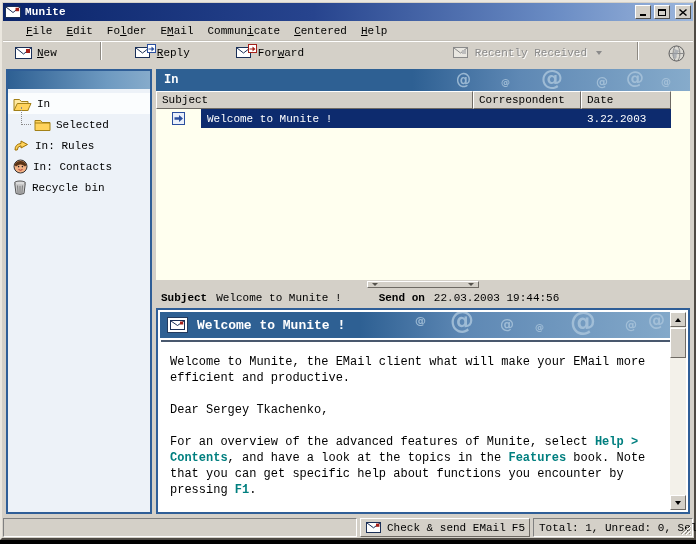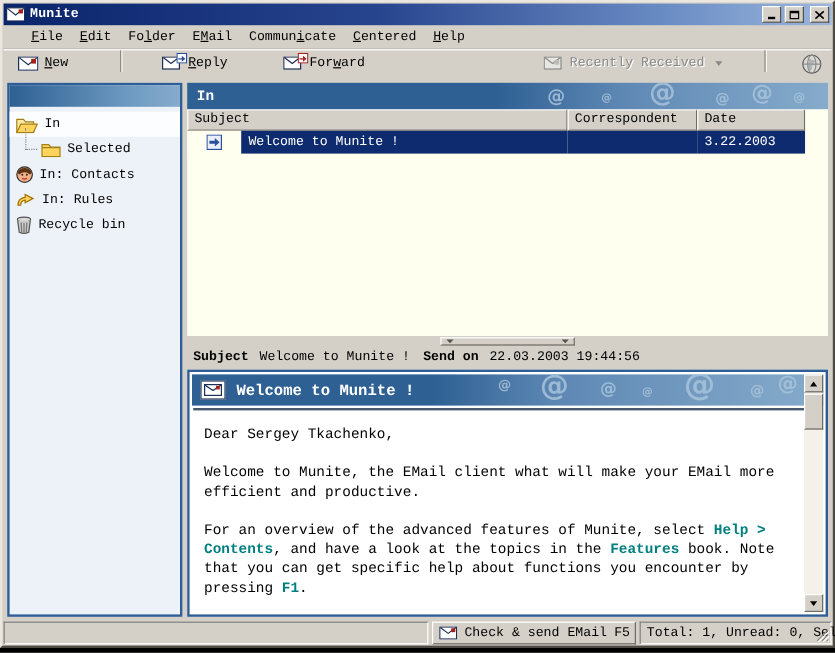--- a/index.html
+++ b/index.html
@@ -81,21 +81,21 @@
   .splitter{height:8px;flex:0 0 8px;display:flex;justify-content:center;align-items:center}
   .grip{width:112px;height:7px;background:#D4D0C8;border:1px solid;border-color:#FFF #6E6A64 #6E6A64 #FFF;
         box-sizing:border-box;position:relative}
   .grip::before,.grip::after{content:"";position:absolute;top:1px;width:0;height:0;
         border-left:3px solid transparent;border-right:3px solid transparent;border-top:3px solid #55524C}
   .grip::before{left:4px}.grip::after{right:4px}
 
   .preview-strip{height:20px;flex:0 0 20px;display:flex;align-items:center;font-size:11px;
                  gap:9px;padding-left:5px}
   .preview-strip b{font-weight:bold}
-  .gap-lg{margin-left:2px}
+  .gap-lg{margin-left:28px}
 
   .message{height:206px;flex:0 0 206px;border:2px solid #2F5E97;background:#fff;position:relative;
            box-sizing:border-box;overflow:hidden}
   .msg-banner{height:26px;margin:2px 2px 0 2px;font-size:13px;gap:9px;padding-left:7px;
         background:linear-gradient(to right,#2E6093 0%,#2E6093 38%,#5E88B4 58%,#86ABCB 100%)}
   .msg-env{background:#fff;border:1px solid #223a5e;width:19px;height:14px;display:flex;
            align-items:center;justify-content:center}
   .msg-sep{height:2px;background:#49586E;margin:2px 3px 0 3px}
   .msg-body{padding:12px 34px 0 12px;font-size:12px;line-height:16px;color:#000}
   .msg-body p{margin:0 0 16px}
@@ -240,34 +240,34 @@
           <span>In</span>
         </div>
         <div class="trow child">
           <svg width="17" height="13" viewBox="0 0 17 13">
                 <path d="M1 2.5 h5.5 l1.8 2 H16 v8 H1 z" fill="#FFD35C" stroke="#A38117"></path>
                 <path d="M1 5 h15" stroke="#A38117" fill="none"></path>
               </svg>
           <span>Selected</span>
         </div>
         <div class="trow">
+          <svg width="17" height="13" viewBox="0 0 17 13">
+                <path d="M2 11 Q2 5 8 4.5 L8 2 L14.5 5.5 L8 9 L8 6.8 Q4.5 7 4.2 11 z" fill="#FFD35C" stroke="#A07000"></path>
+              </svg>
+          <span>In: Rules</span>
+        </div>
+        <div class="trow">
           <svg width="15" height="15" viewBox="0 0 15 15">
                 <circle cx="7.5" cy="7.5" r="6.5" fill="#F2B184" stroke="#333"></circle>
                 <path d="M1.5 6 A6.5 6.5 0 0 1 13.5 6 L12 7.5 Q7.5 3.5 3 7.5 Z" fill="#5a3315"></path>
                 <circle cx="5.6" cy="7.6" r="0.8" fill="#222"></circle>
                 <circle cx="9.4" cy="7.6" r="0.8" fill="#222"></circle>
                 <path d="M5.5 10.5 q2 1.5 4 0" stroke="#a33" fill="none"></path>
               </svg>
           <span>In: Contacts</span>
-        </div>
-        <div class="trow">
-          <svg width="17" height="13" viewBox="0 0 17 13">
-                <path d="M2 11 Q2 5 8 4.5 L8 2 L14.5 5.5 L8 9 L8 6.8 Q4.5 7 4.2 11 z" fill="#FFD35C" stroke="#A07000"></path>
-              </svg>
-          <span>In: Rules</span>
         </div>
         <div class="trow">
           <svg width="14" height="15" viewBox="0 0 14 15">
                 <ellipse cx="7" cy="3" rx="5.5" ry="2" fill="#DADADA" stroke="#555"></ellipse>
                 <path d="M1.8 4 L3 13.5 Q7 15.4 11 13.5 L12.2 4" fill="#C9C9C9" stroke="#555"></path>
                 <path d="M4.6 5.5 l0.5 8 M7 5.8 l0 8 M9.4 5.5 l-0.5 8" stroke="#777" fill="none"></path>
               </svg>
           <span>Recycle bin</span>
         </div>
       </div>
@@ -331,22 +331,22 @@
             <svg width="15" height="10" viewBox="0 0 15 10">
                   <rect x="0.5" y="0.5" width="14" height="9" fill="#fff" stroke="#1a2f57"></rect>
                   <path d="M1 1 L7.5 5.5 L14 1" fill="none" stroke="#1a2f57"></path>
                   <rect x="10" y="1.5" width="3.2" height="3" fill="#A52019"></rect>
                 </svg>
           </span>
           <span>Welcome to Munite !</span>
         </div>
         <div class="msg-sep"></div>
         <div class="msg-body">
+          <p>Welcome to Munite, the EMail client what will make your EMail more efficient and productive.</p>
           <p>Dear Sergey Tkachenko,</p>
-          <p>Welcome to Munite, the EMail client what will make your EMail more efficient and productive.</p>
           <p><span>For an overview of the advanced features of Munite, select </span><span class="lnk">Help &gt; Contents</span><span>, and have a look at the topics in the </span><span class="lnk">Features</span><span> book. Note that you can get specific help about functions you encounter by pressing </span><span class="lnk">F1</span><span>.</span></p>
         </div>
         <div class="msg-scroll">
           <span class="sbtn">
                 <span class="tri-up"></span>
               </span>
           <span class="strack">
                 <span class="sthumb"></span>
               </span>
           <span class="sbtn">

